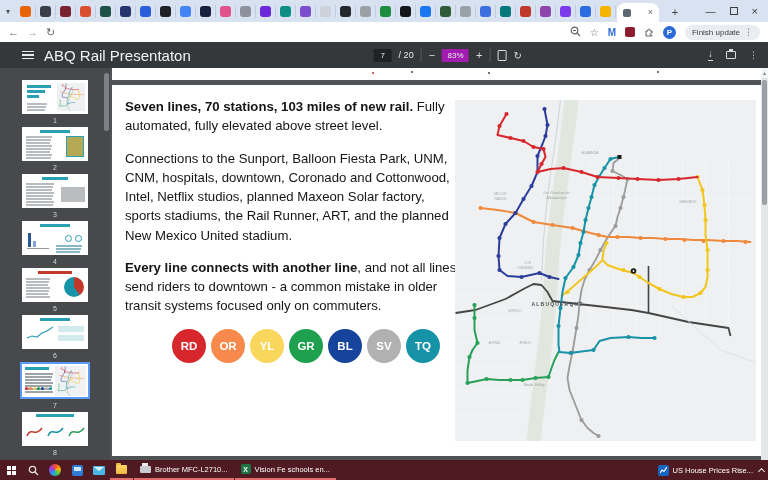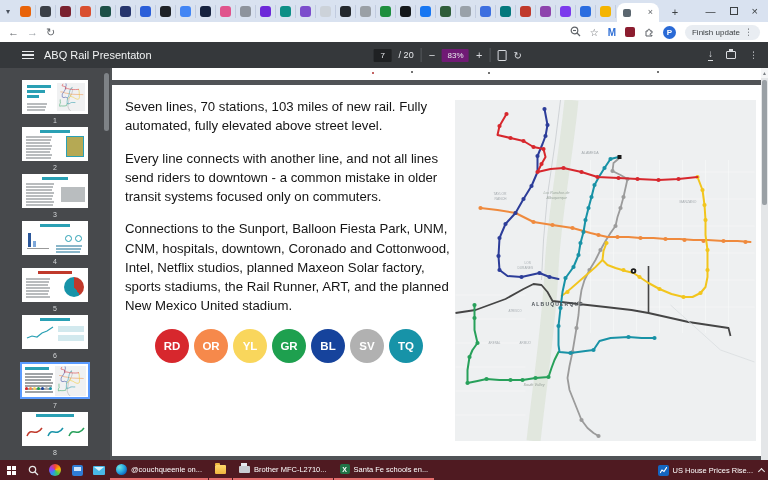--- a/index.html
+++ b/index.html
@@ -33,24 +33,24 @@
   .ext-m{font-size:10px;font-weight:bold;color:#2f6fd6;}
   .ext-red{width:10px;height:10px;background:#8c1d2f;border-radius:2px;display:inline-block;}
   .avatar{width:13px;height:13px;border-radius:50%;background:#2a6ad6;color:#fff;font-size:8px;font-weight:bold;display:flex;align-items:center;justify-content:center;}
   .update-pill{height:15px;background:#e9edf2;border-radius:8px;display:flex;align-items:center;gap:4px;padding:0 7px;font-size:8px;color:#3c4043;}
   .vdots{font-size:9px;color:#5f6368;}
 
   
   .pdfbar{position:absolute;left:0;top:42px;width:768px;height:26px;background:#35383b;color:#e8eaed;display:flex;align-items:center;}
   .hamb{width:12px;margin:0 10px 0 22px;display:flex;flex-direction:column;gap:2px;}
   .hamb i{display:block;height:1.5px;background:#e8eaed;}
-  .pdftitle{font-size:11px;color:#f1f3f4;}
+  .pdftitle{font-size:15px;color:#f1f3f4;}
   .pdfcenter{position:absolute;left:50%;transform:translateX(-7%);display:flex;align-items:center;gap:7px;font-size:9px;}
   .pgbox{width:18px;height:13px;background:#1f2123;text-align:center;line-height:13px;font-size:8px;border-radius:1px;}
-  .zoombox{width:27px;height:13px;background:#701a75;text-align:center;line-height:13px;font-size:8px;border-radius:1px;}
+  .zoombox{width:27px;height:13px;background:#a21caf;text-align:center;line-height:13px;font-size:8px;border-radius:1px;}
   .tooldiv{width:1px;height:14px;background:#55595d;}
   .tsign{font-size:11px;color:#dadce0;line-height:1;}
   .fit-ic{width:9px;height:11px;border:1px solid #dadce0;border-radius:1px;}
   .rot-ic{font-size:10px;color:#dadce0;}
   .pdfright{position:absolute;right:10px;display:flex;align-items:center;gap:13px;}
   .dl-ic{font-size:10px;border-bottom:1.5px solid #dadce0;line-height:1;padding-bottom:1px;color:#dadce0;}
   .prn-ic{width:10px;height:8px;border:1px solid #dadce0;border-radius:1px;position:relative;}
   .prn-ic:before{content:"";position:absolute;left:2px;top:-3px;width:4px;height:2px;background:#dadce0;}
 
   
@@ -62,22 +62,22 @@
   .tnum{font-size:7px;color:#d4d6d8;margin-top:3px;text-align:center;}
   .sb-scroll{position:absolute;right:1px;top:5px;width:5px;height:58px;background:#7e8286;border-radius:3px;}
 
   .viewer{flex:1;background:#505356;position:relative;overflow:hidden;}
   .page6{position:absolute;left:2px;right:7px;top:0;height:12px;background:#fff;}
   .speck{position:absolute;width:2px;height:2px;border-radius:50%;}
   .page7{position:absolute;left:2px;right:7px;top:17px;height:371px;background:#fff;overflow:hidden;}
   .textcol{position:absolute;left:13px;top:12px;width:332px;}
   .slide-title{font-size:33px;font-weight:bold;color:#1a9cb1;letter-spacing:-0.5px;margin-bottom:13px;}
   .slide-p{font-size:13.2px;line-height:1.46;color:#151515;margin-bottom:13px;}
-  .slide-p b{font-weight:normal;}
-  .badges{display:flex;gap:5px;margin:3px 0 0 30px;}
+  .slide-p b{font-weight:bold;}
+  .badges{display:flex;gap:5px;margin:3px 0 0 30px;justify-content:center;}
   .badge{width:34px;height:34px;border-radius:50%;color:#fff;font-size:11.5px;font-weight:bold;display:flex;align-items:center;justify-content:center;}
   .mapwrap{position:absolute;left:343px;top:15px;width:301px;height:341px;background:#eef0f1;overflow:hidden;}
 
   .main-scroll{position:absolute;right:0;top:0;width:7px;height:100%;background:#e4e6e8;}
   .scroll-up{position:absolute;top:0;left:0;width:7px;height:10px;background:#f4f5f6;color:#7a7f84;font-size:5px;text-align:center;line-height:10px;}
   .scroll-thumb{position:absolute;top:12px;left:1px;width:5px;height:125px;background:#9aa0a5;border-radius:2px;}
 
   
   .taskbar{position:absolute;left:0;top:460px;width:768px;height:20px;background:#4f1a21;display:flex;align-items:stretch;color:#fff;}
   .tb-launch{width:22px;display:flex;align-items:center;justify-content:center;}
@@ -400,22 +400,22 @@
     <div class="viewer">
       <div class="page6">
         <span class="speck" style="left:40%;top:4px;background:#b03030;"></span>
         <span class="speck" style="left:46%;top:3px;background:#444;"></span>
         <span class="speck" style="left:58%;top:4px;background:#444;"></span>
         <span class="speck" style="left:84%;top:3px;background:#444;"></span>
       </div>
       <div class="page7">
         <div class="textcol">
           <div class="slide-p"><b>Seven lines, 70 stations, 103 miles of new rail.</b><span> Fully automated, fully elevated above street level.</span></div>
+          <div class="slide-p">Connections to the Sunport, Balloon Fiesta Park, UNM, CNM, hospitals, downtown, Coronado and Cottonwood, Intel, Netflix studios, planned Maxeon Solar factory, sports stadiums, the Rail Runner, ART, and the planned New Mexico United stadium.</div>
           <div class="slide-p"><b>Every line connects with another line</b><span>, and not all lines send riders to downtown - a common mistake in older transit systems focused only on commuters.</span></div>
-          <div class="slide-p">Connections to the Sunport, Balloon Fiesta Park, UNM, CNM, hospitals, downtown, Coronado and Cottonwood, Intel, Netflix studios, planned Maxeon Solar factory, sports stadiums, the Rail Runner, ART, and the planned New Mexico United stadium.</div>
           <div class="badges" id="line-badges">
               <span class="badge" style="background: rgb(215, 39, 45);">RD</span>
               <span class="badge" style="background: rgb(246, 137, 75);">OR</span>
               <span class="badge" style="background: rgb(249, 214, 92);">YL</span>
               <span class="badge" style="background: rgb(30, 160, 79);">GR</span>
               <span class="badge" style="background: rgb(22, 67, 156);">BL</span>
               <span class="badge" style="background: rgb(177, 177, 177);">SV</span>
               <span class="badge" style="background: rgb(23, 147, 168);">TQ</span>
             </div>
         </div>
@@ -592,33 +592,29 @@
         <span class="ic-pinw"></span>
       </span>
     <span class="tb-launch">
         <span class="ic-mon"></span>
       </span>
     <span class="tb-launch">
         <span class="ic-mail"></span>
       </span>
     <span id="tb-apps" style="display:flex;align-items:stretch;">
         <span class="tb-app">
-          <span class="ic-edge"></span>
-          <span>@couchqueenie on...</span>
-        </span>
-        <span class="tb-app">
           <span class="ic-folder"></span>
         </span>
         <span class="tb-app">
           <span class="ic-printer"></span>
           <span>Brother MFC-L2710...</span>
         </span>
         <span class="tb-app">
           <span class="ic-excel">X</span>
-          <span>Santa Fe schools en...</span>
+          <span>Vision Fe schools en...</span>
         </span>
       </span>
     <div class="tray">
       <span class="tb-news">
         <span class="ic-news">
           <svg width="7" height="7" viewBox="0 0 7 7">
               <polyline points="0,6 2,3 4,4.5 7,0" fill="none" stroke="#fff" stroke-width="1.2"></polyline>
             </svg>
         </span>
         <span>US House Prices Rise...</span>

